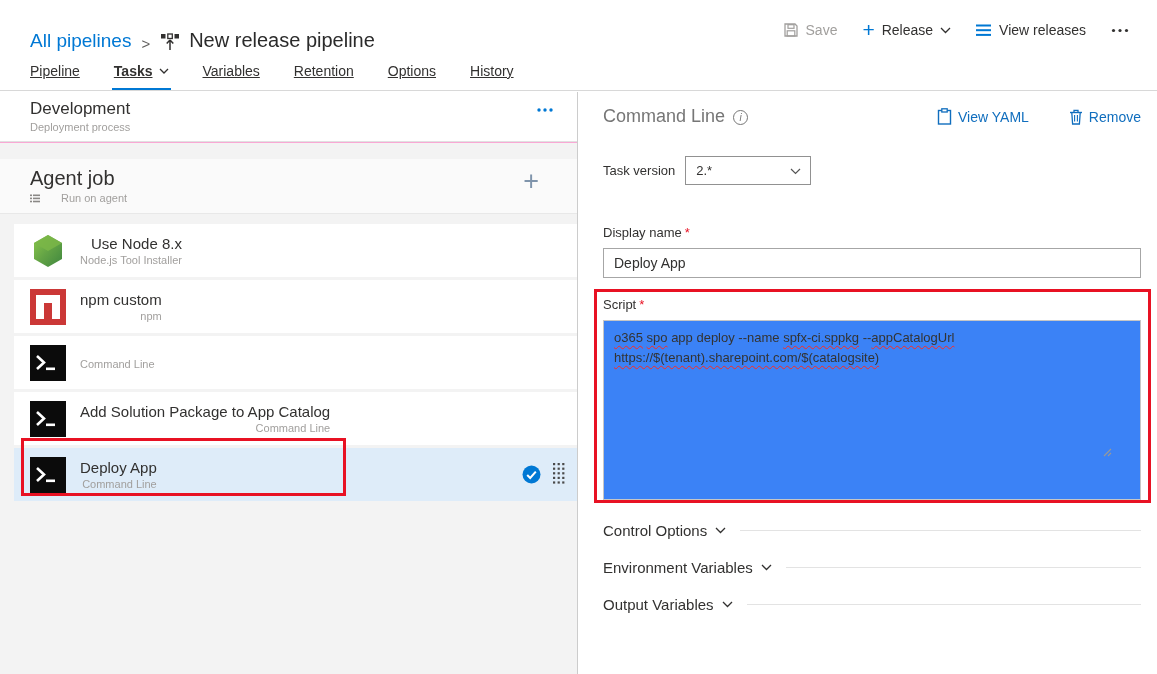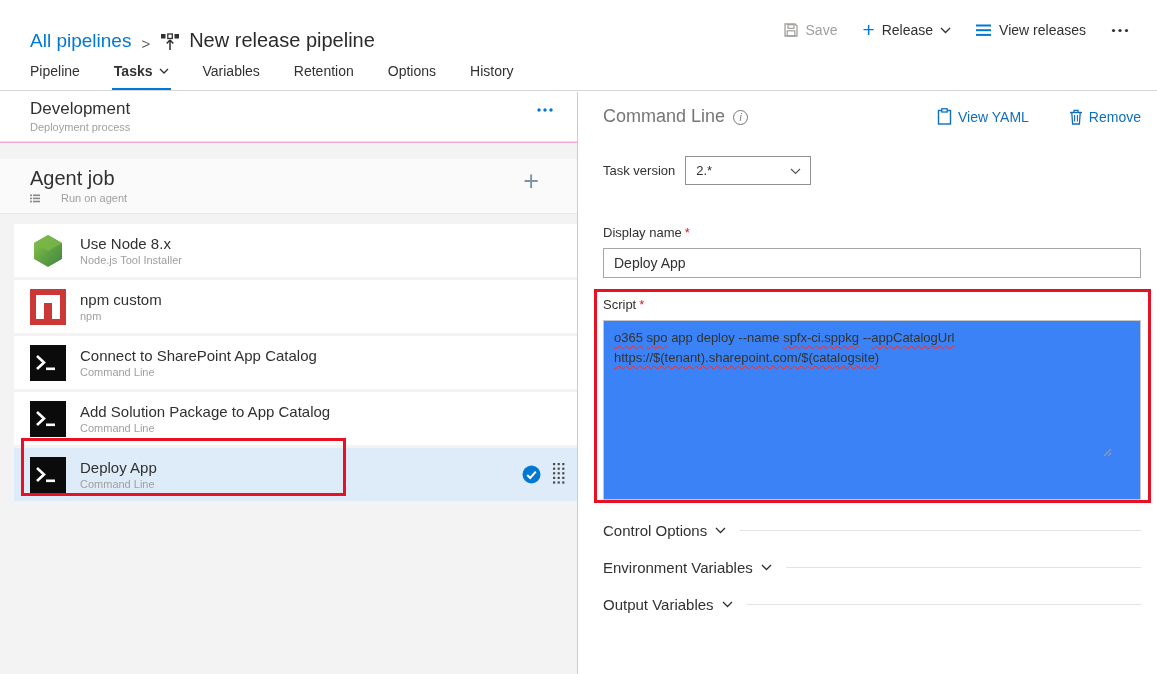--- a/index.html
+++ b/index.html
@@ -14,37 +14,37 @@
   .bc-sep { font-size:15px; color:#605e5c; padding:0 1px; }
   .bc-title { font-size:20px; font-weight:400; color:#2b2b2b; }
   .top-actions { position:absolute; right:28px; top:4px; height:52px; display:flex; align-items:center; gap:25px; font-size:14px; }
   .action { display:flex; align-items:center; gap:7px; color:#323130; cursor:pointer; white-space:nowrap; }
   .action.disabled { color:#a19f9d; cursor:default; }
   .plus-glyph { color:#0078d4; font-size:21px; font-weight:300; line-height:1; margin-top:-2px; }
   .chev { display:inline-block; }
 
   
   .tabs { position:absolute; top:52px; left:0; right:0; height:39px; border-bottom:1px solid #d8d8d8;
-    display:flex; align-items:stretch; gap:34px; padding-left:30px; font-size:14px; }
+    display:flex; align-items:stretch; gap:34px; padding-left:30px; font-size:14px;text-decoration:underline; }
   .tab { position:relative; display:flex; align-items:center; gap:6px; color:#323130; cursor:pointer; }
   .tab.active { font-weight:700; }
   .tab.active::after { content:""; position:absolute; left:-2px; right:-2px; bottom:0; height:2px; background:#0078d4; }
 
   
   .left-panel { position:absolute; top:92px; left:0; width:578px; bottom:0; background:#f9a8d4; border-right:1px solid #cccccc; }
   .stage-header { position:relative; height:50px; padding:7px 24px 0 30px; background:#fff; border-bottom:1px solid #e1e1e1; }
   .stage-title { font-size:17px; font-weight:400; color:#323130; }
   .stage-sub { font-size:11px; color:#a19f9d; margin-top:2px; }
   .stage-more { position:absolute; right:24px; top:16px; cursor:pointer; }
   .canvas { position:absolute; top:51px; left:0; right:0; bottom:0; background:#f3f3f3; }
   .agent-row { position:relative; margin-top:16px; height:55px; background:#fafafa; padding:8px 0 0 30px; border-bottom:1px solid #e8e8e8; cursor:pointer; }
   .agent-title { font-size:20px; color:#323130; }
   .agent-sub { font-size:11px; color:#a19f9d; margin-top:2px; display:flex; align-items:center; gap:21px; }
   .agent-add { position:absolute; right:38px; top:9px; font-size:27px; font-weight:100; color:#7f94ab; cursor:pointer; line-height:1; }
-  .task-list { margin:10px 0 0 14px; }
+  .task-list { margin:10px 0 0 14px;text-align:right; }
   .task-row { position:relative; height:53px; background:#fff; margin-bottom:3px; display:flex; align-items:center; padding-left:16px; cursor:pointer; }
   .task-row.selected { background:#deecf9; }
   .task-icon { width:36px; height:36px; flex:0 0 36px; }
   .task-text { margin-left:14px; }
   .task-title { font-size:15px; color:#323130; }
   .task-sub { font-size:11px; color:#a19f9d; margin-top:2px; }
   .row-check { position:absolute; right:36px; top:17px; }
   .row-grip { position:absolute; right:12px; top:15px; cursor:grab; }
 
   
@@ -242,21 +242,20 @@
 
         <div class="task-row">
           <span class="task-icon">
             <svg width="36" height="36" viewBox="0 0 36 36">
               <rect width="36" height="36" fill="#0b0b0b"></rect>
               <path d="M7 11 L14 17.5 L7 24" stroke="#fff" stroke-width="2.6" fill="none"></path>
               <rect x="16" y="22.5" width="9" height="2.6" fill="#fff"></rect>
             </svg>
           </span>
           <span class="task-text">
-            <div class="task-title">Connect to SharePoint App Catalog</div>
             <div class="task-sub">Command Line</div>
           </span>
         </div>
 
         <div class="task-row">
           <span class="task-icon">
             <svg width="36" height="36" viewBox="0 0 36 36">
               <rect width="36" height="36" fill="#0b0b0b"></rect>
               <path d="M7 11 L14 17.5 L7 24" stroke="#fff" stroke-width="2.6" fill="none"></path>
               <rect x="16" y="22.5" width="9" height="2.6" fill="#fff"></rect>

